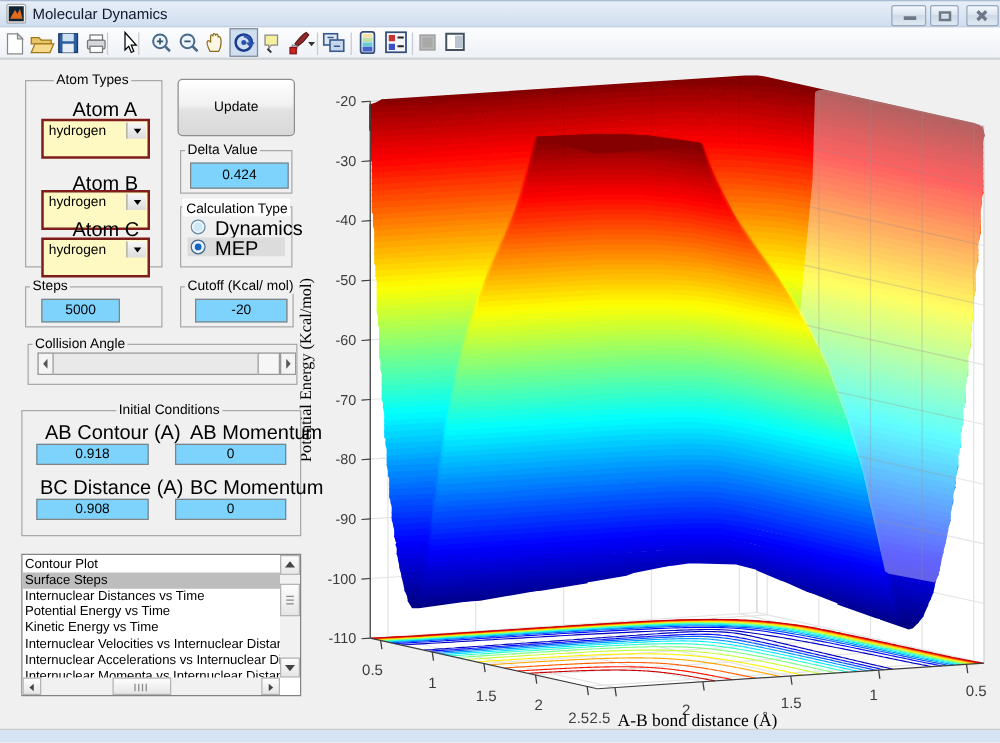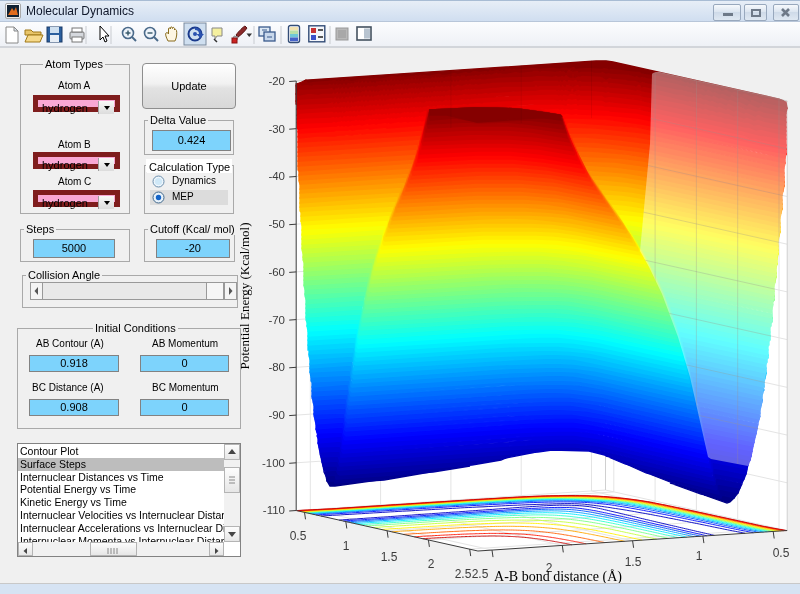--- a/index.html
+++ b/index.html
@@ -2,23 +2,23 @@
 <html><head><meta charset="utf-8"><style>
 *{margin:0;padding:0;box-sizing:border-box}
 body{width:800px;height:594px;position:relative;font-family:"Liberation Sans",sans-serif;background:#f0f0f0;overflow:hidden}
 .titlebar{position:absolute;left:0;top:0;width:800px;height:22px;background:linear-gradient(#e7eef7,#d0def0);border-bottom:1px solid #b8c6d9;border-top:1px solid #a8bcd4}
 .title{position:absolute;left:26px;top:4px;font-size:12px;color:#0f172a}
 .ticon{position:absolute;left:5px;top:3px;width:16px;height:16px;background:linear-gradient(#fdfdfd,#e8e8e8);border:1px solid #aaa;border-radius:2px}
 .wbtn{position:absolute;top:4px;height:17px;background:linear-gradient(#f6f9fc,#dce5f0 45%,#cdd9e8 45%,#dfe8f2);border:1px solid #98a8bd;border-radius:2px}
 .toolbar{position:absolute;left:0;top:22px;width:800px;height:26px;background:linear-gradient(#fcfdfe,#eef1f6);border-bottom:2px solid #d2d5da}
 .gbox{position:absolute;border:1px solid #a9a9a9}
 .glab{position:absolute;background:#f0f0f0;font-size:11px;color:#000;padding:0 2px;white-space:nowrap}
-.lab{position:absolute;font-size:10px;color:#000;white-space:nowrap;text-align:center}
+.lab{position:absolute;font-size:16px;color:#000;white-space:nowrap;text-align:center}
 .edit{position:absolute;background:#7dd3fc;border:1px solid #828282;font-size:11px;text-align:center;line-height:17px;color:#000}
-.combo{position:absolute;background:#f9a8d4;border:5px solid #7f1d1d;height:17px}
+.combo{position:absolute;background:#fef9c3;border:2px solid #7f1d1d;height:32px}
 .combobtn{position:absolute;right:1px;top:1px;width:16px;height:13px;background:linear-gradient(#f8f8f8,#dcdcdc);border-left:1px solid #a0a0a0}
 .combotxt{position:absolute;left:4px;top:1.5px;font-size:11px}
 .carr{position:absolute;right:5px;top:5.5px;width:0;height:0;border-left:3.5px solid transparent;border-right:3.5px solid transparent;border-top:4px solid #000}
 .btn{position:absolute;background:linear-gradient(#ffffff,#f1f1f1 45%,#e2e2e2 55%,#d8d8d8);border:1px solid #8e8e8e;border-radius:4px;font-size:11px;text-align:center}
 .sb{position:absolute;background:#f0f0f0;border:1px solid #b4b4b4}
 .sbbtn{position:absolute;background:linear-gradient(#fdfdfd,#e6e6e6);border:1px solid #b4b4b4}
 .listbox{position:absolute;left:17px;top:443px;width:224px;height:114px;background:#fff;border:1px solid #828282}
 .li{position:absolute;left:1px;font-size:10.5px;color:#000;white-space:nowrap;padding-left:2px;width:206px;overflow:hidden;height:13px;line-height:13px}
 .lisel{background:#bdbdbd}
 </style></head>
@@ -415,21 +415,21 @@
 <div class="lab" style="left:172px;top:175px">Dynamics</div>
 <div style="position:absolute;left:150px;top:190px;width:78px;height:15px;background:#dcdcdc"></div>
 <svg width="13" height="13" style="position:absolute;left:152px;top:191px">
     <circle cx="6.5" cy="6.5" r="5.5" fill="#e8f2fa" stroke="#41678a"></circle>
     <circle cx="6.5" cy="6.5" r="2.7" fill="#1464c8"></circle>
   </svg>
 <div class="lab" style="left:172px;top:191px">MEP</div>
 
 <div class="gbox" style="left:20px;top:229px;width:110px;height:33px"></div>
 <div class="glab" style="left:24px;top:223px">Steps</div>
-<div class="edit" style="left:33px;top:239px;width:82px;height:19px">5000</div>
+<div class="edit" style="left:33px;top:239px;width:63px;height:19px">5000</div>
 
 <div class="gbox" style="left:144px;top:229px;width:91px;height:33px"></div>
 <div class="glab" style="left:148px;top:223px">Cutoff (Kcal/ mol)</div>
 <div class="edit" style="left:156px;top:239px;width:74px;height:19px">-20</div>
 
 <div class="gbox" style="left:22px;top:275px;width:216px;height:33px"></div>
 <div class="glab" style="left:26px;top:269px">Collision Angle</div>
 <div class="sb" style="left:30px;top:282px;width:207px;height:18px;background:#e9e9e9;border:1px solid #999"></div>
 <div class="sbbtn" style="left:30px;top:282px;width:13px;height:18px;background:#f4f4f4;border:1px solid #999"><svg width="11" height="16">
       <path d="M7 4 L3.5 8 L7 12 Z" fill="#555"></path>

